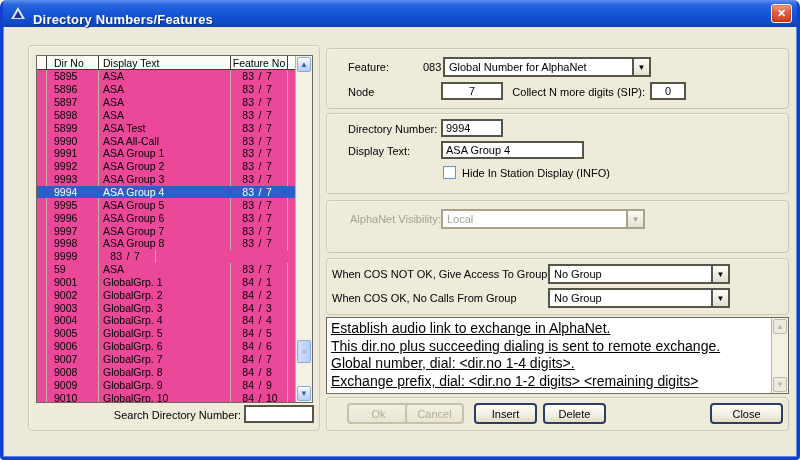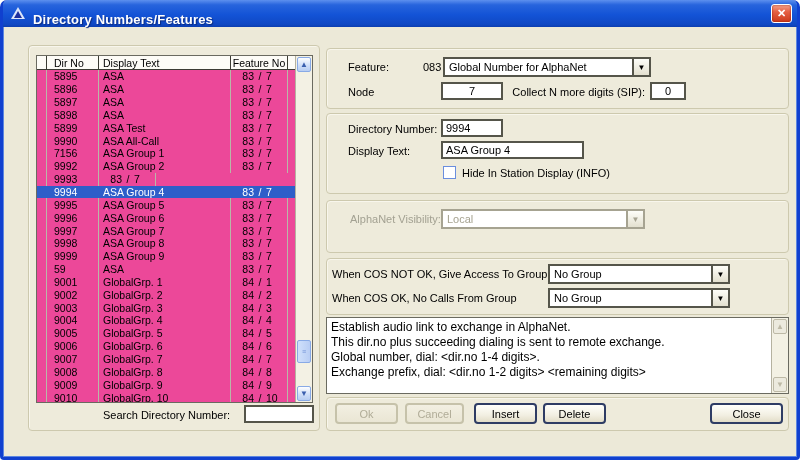--- a/index.html
+++ b/index.html
@@ -81,21 +81,21 @@
     display:flex; align-items:center; justify-content:center; font-size:8px; color:#3a5fae; cursor:pointer; }
   .sb-up { top:1px; } .sb-down { bottom:1px; }
   .sb-thumb { position:absolute; left:1px; right:1px; height:23px;
     background:linear-gradient(90deg,#cfe0fb,#b8cdf4); border:1px solid #88aae6; border-radius:2px; cursor:grab;
     display:flex; align-items:center; justify-content:center; font-size:7px; color:#7495d8; letter-spacing:0; }
   .vscroll.disabled .sb-btn { background:#eceade; border-color:#bdb9a6; color:#bdb9a6; }
 
   
   .descbox { position:absolute; left:323px; top:317px; width:463px; height:77px;
     background:#fff; border:1px solid #6a6a60; display:flex; }
-  .desc-text { flex:1; font-size:12px; color:#000; padding:2px 4px; white-space:pre-line; line-height:1.26; }
+  .desc-text { flex:1; font-size:14px; color:#000; padding:2px 4px; white-space:pre-line; line-height:1.26;text-decoration:underline; }
 
   .search-input { }
 </style>
 </head>
 <body>
 
 <div class="window">
 
   <div class="titlebar">
     <div class="app-icon">
@@ -179,21 +179,21 @@
             <span class="c c2">ASA All-Call</span>
             <span class="c c3">
               <span class="f1">83</span>
               <span class="fs">/</span>
               <span class="f2">7</span>
             </span>
             <span class="c c4"></span>
           </div>
           <div class="lrow">
             <span class="c c0"></span>
-            <span class="c c1">7156</span>
+            <span class="c c1">9991</span>
             <span class="c c2">ASA Group 1</span>
             <span class="c c3">
               <span class="f1">83</span>
               <span class="fs">/</span>
               <span class="f2">7</span>
             </span>
             <span class="c c4"></span>
           </div>
           <div class="lrow">
             <span class="c c0"></span>
@@ -202,20 +202,21 @@
             <span class="c c3">
               <span class="f1">83</span>
               <span class="fs">/</span>
               <span class="f2">7</span>
             </span>
             <span class="c c4"></span>
           </div>
           <div class="lrow">
             <span class="c c0"></span>
             <span class="c c1">9993</span>
+            <span class="c c2">ASA Group 3</span>
             <span class="c c3">
               <span class="f1">83</span>
               <span class="fs">/</span>
               <span class="f2">7</span>
             </span>
             <span class="c c4"></span>
           </div>
           <div class="lrow sel">
             <span class="c c0"></span>
             <span class="c c1">9994</span>
@@ -267,21 +268,20 @@
             <span class="c c3">
               <span class="f1">83</span>
               <span class="fs">/</span>
               <span class="f2">7</span>
             </span>
             <span class="c c4"></span>
           </div>
           <div class="lrow">
             <span class="c c0"></span>
             <span class="c c1">9999</span>
-            <span class="c c2">ASA Group 9</span>
             <span class="c c3">
               <span class="f1">83</span>
               <span class="fs">/</span>
               <span class="f2">7</span>
             </span>
             <span class="c c4"></span>
           </div>
           <div class="lrow">
             <span class="c c0"></span>
             <span class="c c1">59</span>
@@ -405,21 +405,21 @@
           </div>
         </div>
     </div>
     <div class="vscroll">
       <div class="sb-btn sb-up">▲</div>
       <div class="sb-thumb" style="top:284px;">≡</div>
       <div class="sb-btn sb-down">▼</div>
     </div>
   </div>
 
-  <div class="lbl" style="left:100px; top:409px; width:138px; ">Search Directory Number:</div>
+  <div class="lbl" style="left:100px; top:409px; width:138px; text-align:right;">Search Directory Number:</div>
   <div class="tbox search-input" style="left:241px; top:405px; width:70px; height:18px;">
     <span></span>
   </div>
 
   <div class="group" style="left:323px; top:48px; width:463px; height:61px;"></div>
   <div class="lbl" style="left:345px; top:61px;">Feature:</div>
   <div class="lbl" style="left:420px; top:61px;">083</div>
   <div class="combo" style="left:440px; top:57px; width:208px; height:20px;">
     <span class="cfield">Global Number for AlphaNet</span>
     <span class="cbtn">▼</span>
@@ -469,19 +469,19 @@
 This dir.no plus succeeding dialing is sent to remote exchange.
 Global number, dial: &lt;dir.no 1-4 digits&gt;.
 Exchange prefix, dial: &lt;dir.no 1-2 digits&gt; &lt;remaining digits&gt;</div>
     <div class="vscroll disabled">
       <div class="sb-btn sb-up">▲</div>
       <div class="sb-btn sb-down">▼</div>
     </div>
   </div>
 
   <div class="group" style="left:323px; top:397px; width:463px; height:34px;"></div>
-  <div class="btn disabled" style="left:332px; top:403px; width:63px;">Ok</div>
+  <div class="btn disabled" style="left:344px; top:403px; width:63px;">Ok</div>
   <div class="btn disabled" style="left:402px; top:403px; width:59px;text-align:center;">Cancel</div>
   <div class="btn" style="left:471px; top:403px; width:63px;">Insert</div>
   <div class="btn" style="left:540px; top:403px; width:63px;">Delete</div>
   <div class="btn" style="left:707px; top:403px; width:73px;">Close</div>
 
 </div>
 
 </body></html>

